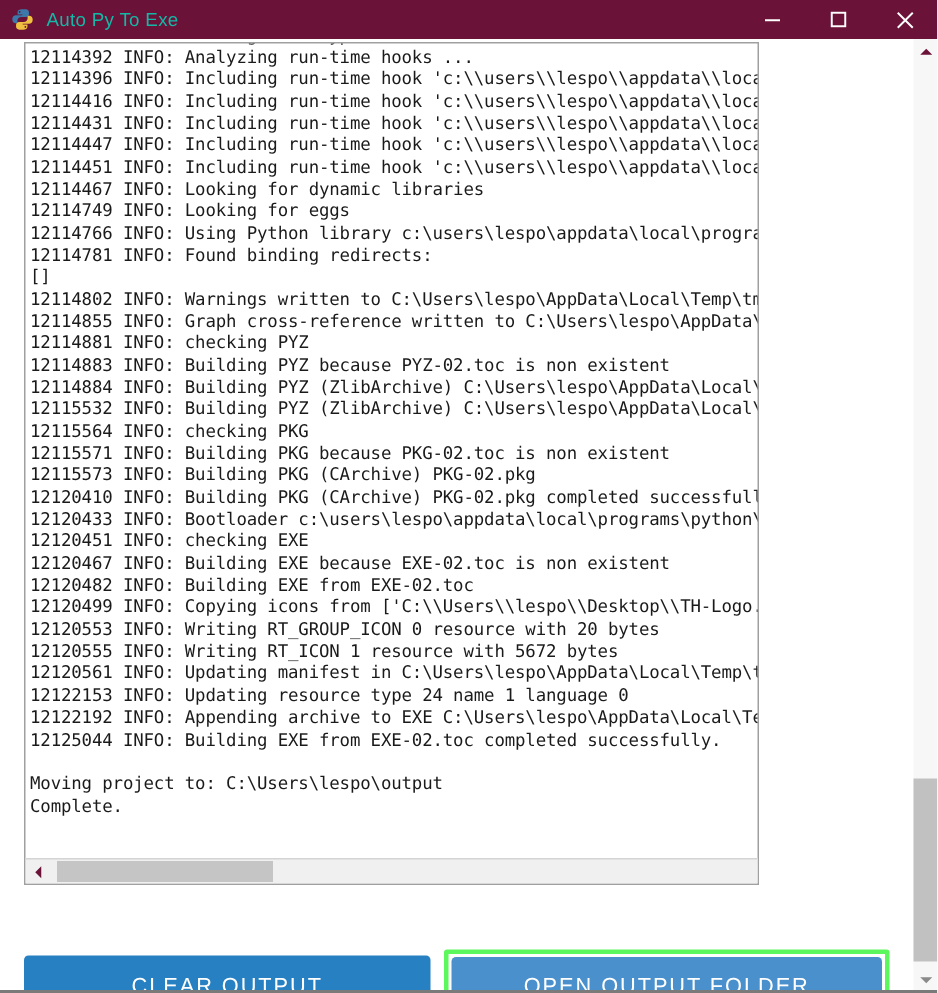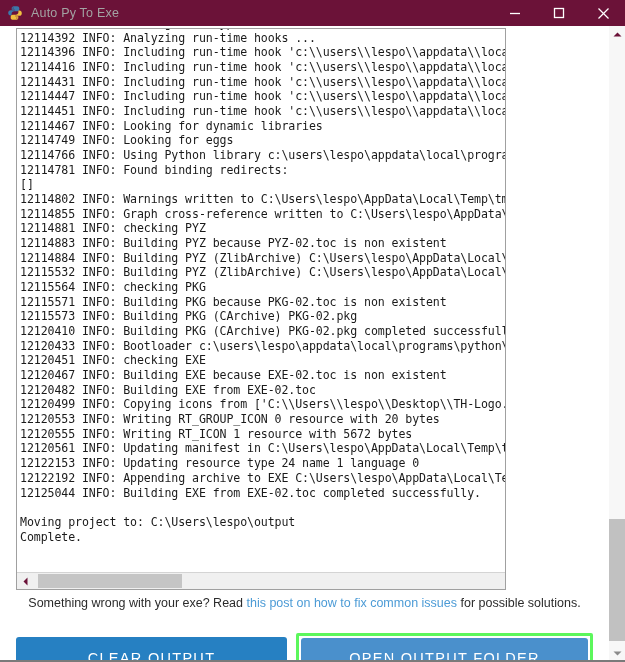--- a/index.html
+++ b/index.html
@@ -35,21 +35,21 @@
   }
   .titlebar-icon {
     width: 16px;
     height: 16px;
     margin-left: 7px;
     margin-right: 8px;
     flex: none;
     position: relative;
   }
   .titlebar-title {
-    color: #a3a3a3;
+    color: #14b8a6;
     font-size: 12.5px;
     font-family: "Liberation Sans", sans-serif;
     letter-spacing: 0.2px;
     white-space: nowrap;
     flex: none;
   }
   .titlebar-spacer { flex: 1 1 auto; }
   .winbtn {
     width: 44px;
     height: 26px;
@@ -327,23 +327,20 @@
         <span class="resize-grip">
           <svg width="16" height="16" viewBox="0 0 16 16">
             <line x1="14" y1="3" x2="3" y2="14" stroke="#9a9a9a" stroke-width="1"></line>
             <line x1="14" y1="7" x2="7" y2="14" stroke="#9a9a9a" stroke-width="1"></line>
             <line x1="14" y1="11" x2="11" y2="14" stroke="#9a9a9a" stroke-width="1"></line>
           </svg>
         </span>
       </div>
     </div>
 
-    <div class="help-line">
-      <span>Something wrong with your exe? Read </span><a class="help-link" href="#">this post on how to fix common issues</a><span> for possible solutions.</span>
-    </div>
 
     <div class="btn-row">
       <div class="btn btn-clear">CLEAR OUTPUT</div>
       <div class="btn-open-wrap">
         <div class="btn btn-open">OPEN OUTPUT FOLDER</div>
       </div>
     </div>
 
   </div>
 

